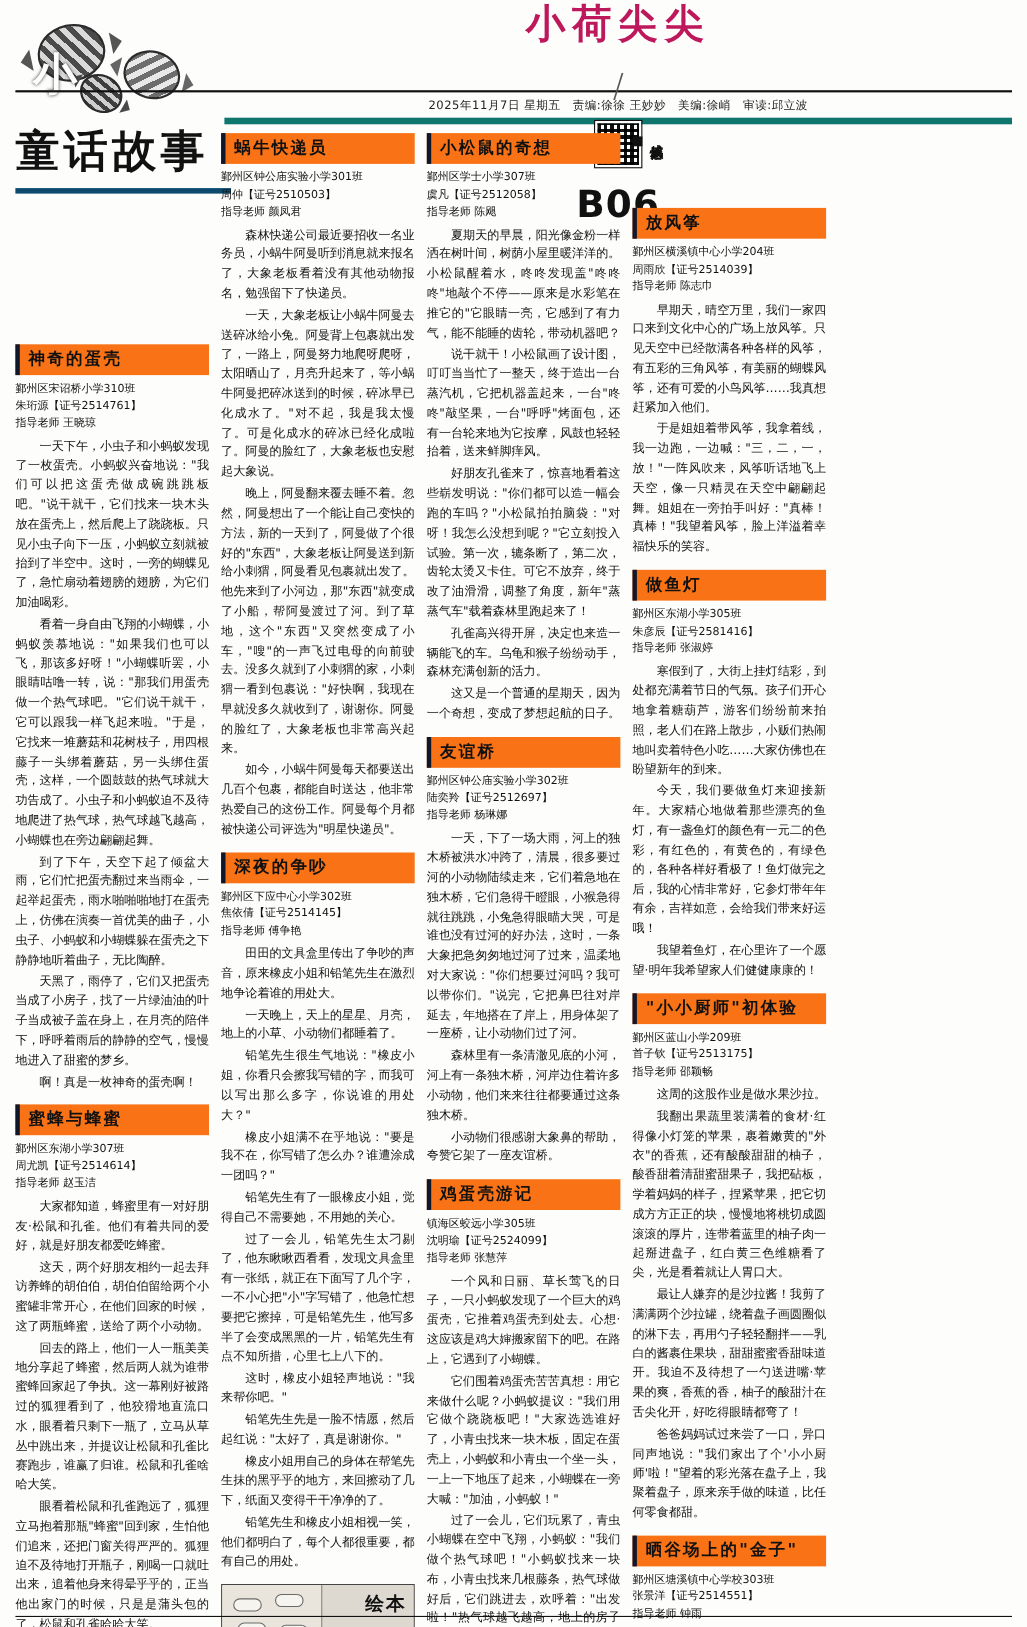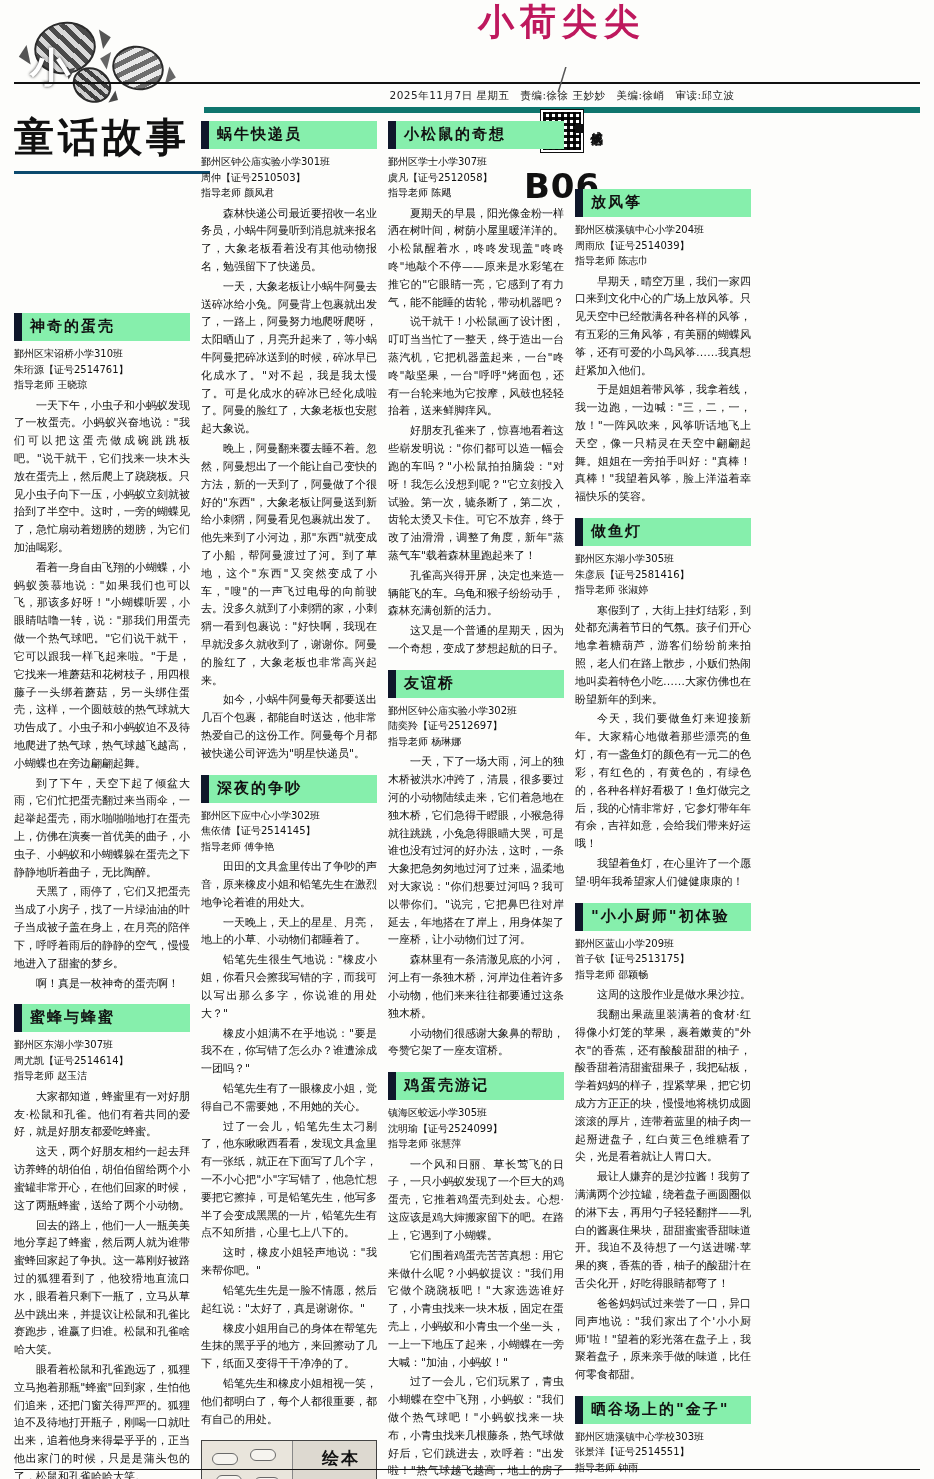--- a/index.html
+++ b/index.html
@@ -99,41 +99,41 @@
   .candy3::after  { right:-19px; margin-top:-7px; border-left-color:#4a4a4a; border-width:7px; }
   .logo-xiao {
     position:absolute; left: 10px; top: 24px;
     font-size: 40px; color:#fff;
     text-shadow: 0 0 3px #222;
     font-weight: bold;
     font-family: "DejaVu Serif","Liberation Serif",serif;
   }
   .section-big {
     font-size: 40px; font-weight: bold; letter-spacing: 4px;
-    border-bottom: 3px solid #0c4a6e;
+    border-bottom: 5px solid #0c4a6e;
     padding-bottom: 6px;
     margin-top: 2px;
     font-family: "DejaVu Serif","Liberation Serif",serif;
   }
   
   .cols {
     display: flex;
     gap: 11px;
     margin-top: 8px;
     height: 1255px;
   }
   .col {
     width: 176px;
     position: relative;
   }
   .col.c1 { padding-top: 192px; }
   .article { margin-bottom: 12px; }
   .hd {
-    background: #86efac;
-    border-left: 8px solid #0f172a;
+    background: #f97316;
+    border-left: 4px solid #0f172a;
     font-size: 15px; font-weight: bold;
     letter-spacing: 2px;
     padding: 4px 6px 5px 8px;
     margin-bottom: 5px;
     color:#111;
     font-family: "DejaVu Serif","Liberation Serif",serif;
   }
   .meta {
     font-size: 10px;
     line-height: 1.55;
@@ -170,21 +170,21 @@
     background: #efece6;
     overflow: hidden;
   }
   .art-left { width: 52%; position: relative; background:#e9e5dc; }
   .art-right { width: 48%; position: relative; background:#ddd9d0; border-left:1px solid #888;}
   .cloud {
     position:absolute; width:26px; height:12px; background:#f6f4ef; border:1px solid #6a6a6a;
     border-radius: 12px;
   }
   .art-title {
-    position:absolute; right:16px; top:6px;
+    position:absolute; right:6px; top:6px;
     font-size: 17px; font-weight:bold; letter-spacing:2px;
     font-family:"DejaVu Serif","Liberation Serif",serif;
   }
   .art-sub { position:absolute; right:6px; top:44px; font-size:7px; color:#333; }
   
   .footer {
     position:absolute; left:14px; right:14px; bottom: 6px;
     border-top: 1px solid #111;
     font-size: 9px; color:#333;
     padding-top: 3px;

